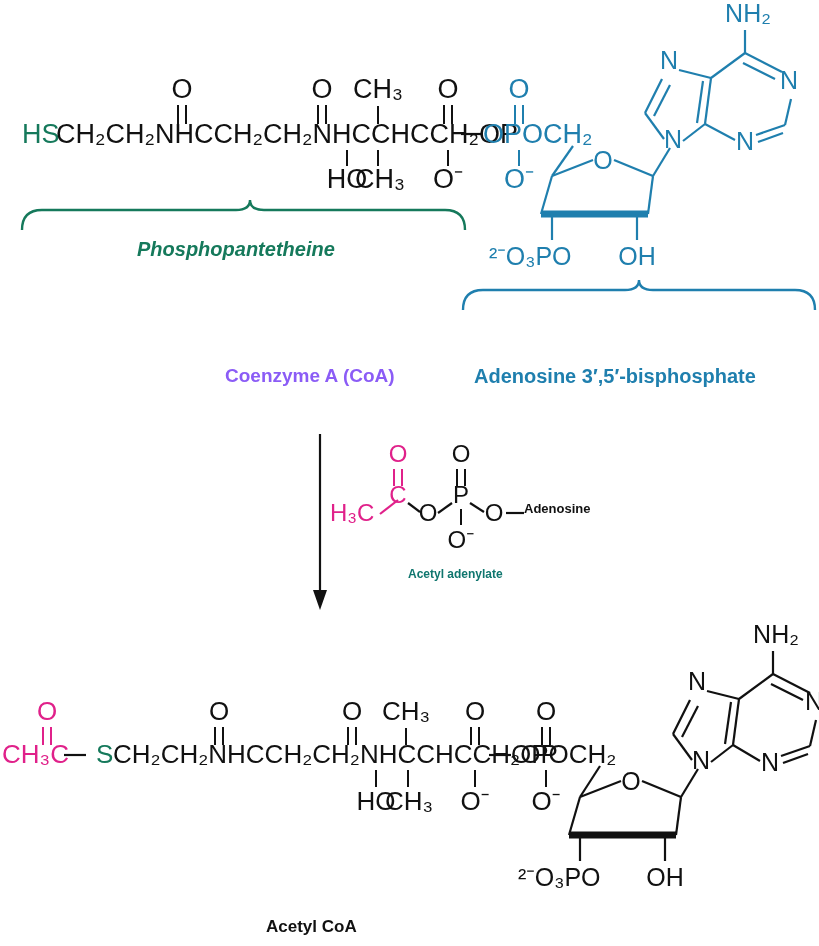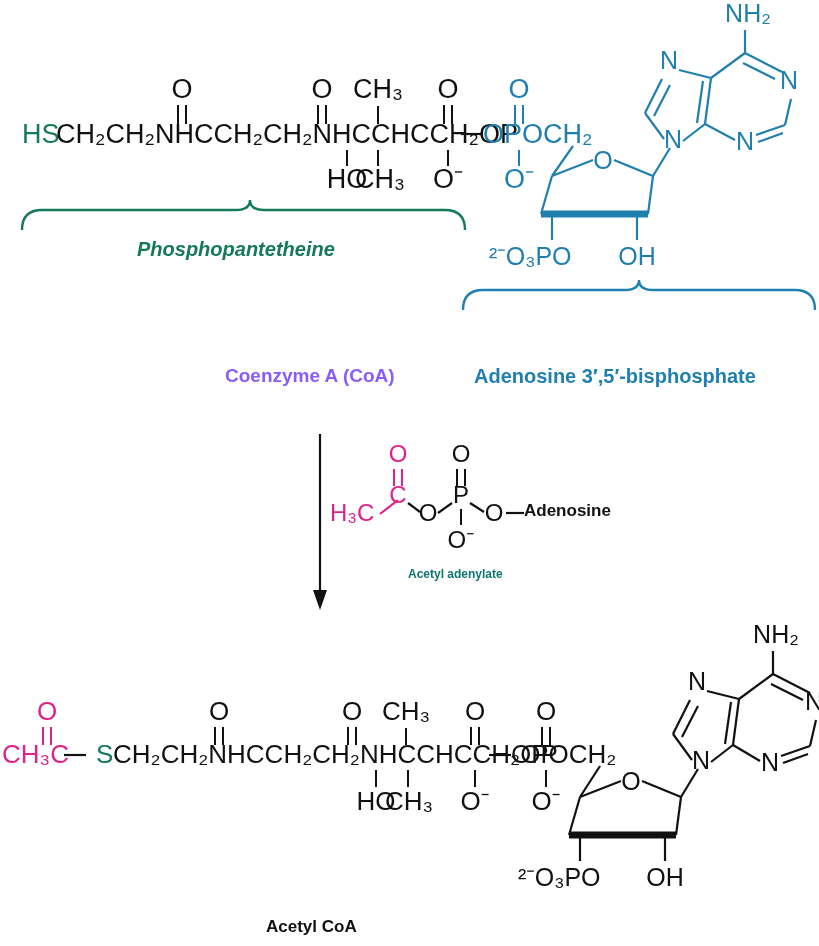--- a/index.html
+++ b/index.html
@@ -153,21 +153,21 @@
   <line x1="465" y1="469" x2="465" y2="486" stroke="#111111" stroke-width="2"></line>
   <line x1="461" y1="509" x2="461" y2="525" stroke="#111111" stroke-width="2"></line>
   <text x="461" y="548" font-size="24" fill="#111111" text-anchor="middle">O⁻</text>
 
   <line x1="470" y1="503" x2="484" y2="512" stroke="#111111" stroke-width="2.2"></line>
   <text x="494" y="521" font-size="24" fill="#111111" text-anchor="middle">O</text>
   <line x1="506" y1="513" x2="524" y2="513" stroke="#111111" stroke-width="2.2"></line>
 </svg>
 </div>
 
-<div class="caption" style="left:524px;top:501px;font-size:17px;color:#111111;">Adenosine</div>
+<div class="caption" style="left:524px;top:501px;font-size:13px;color:#111111;">Adenosine</div>
 
 <div class="caption" style="left:408px;top:567px;font-size:12px;color:#0f766e;">Acetyl adenylate</div>
 
 <div class="layer" style="top:0;">
 <svg width="819" height="946" viewBox="0 0 819 946" xmlns="http://www.w3.org/2000/svg" style="position:absolute;top:0;left:0;">
 
   <text x="2" y="763" font-size="26" fill="#e0218a">CH₃C</text>
   <text x="47" y="720" font-size="26" fill="#e0218a" text-anchor="middle">O</text>
   <line x1="43" y1="727" x2="43" y2="745" stroke="#e0218a" stroke-width="2"></line>
   <line x1="51" y1="727" x2="51" y2="745" stroke="#e0218a" stroke-width="2"></line>

